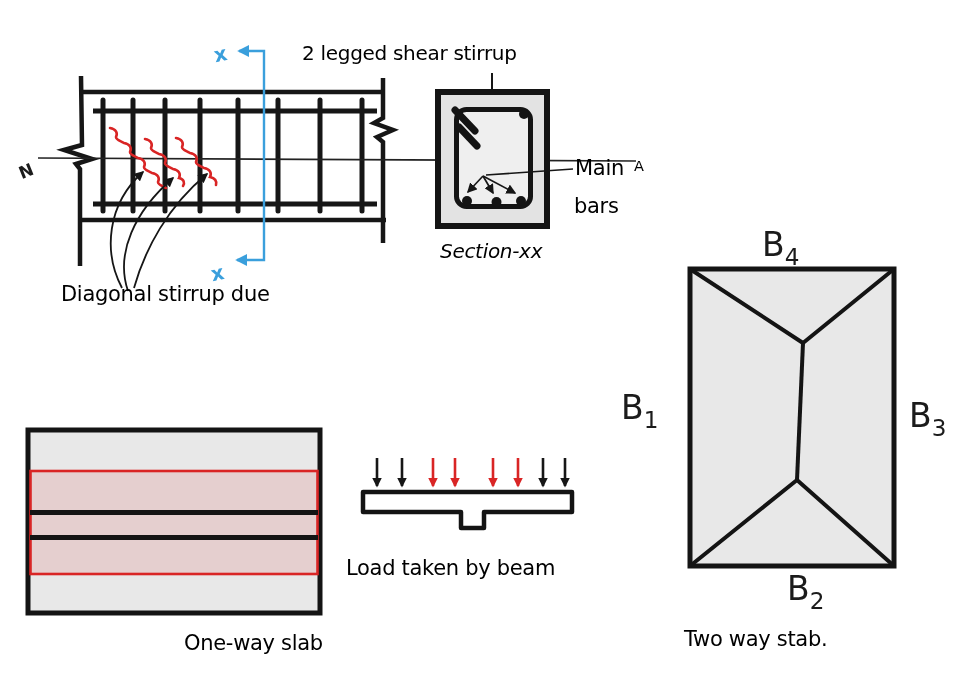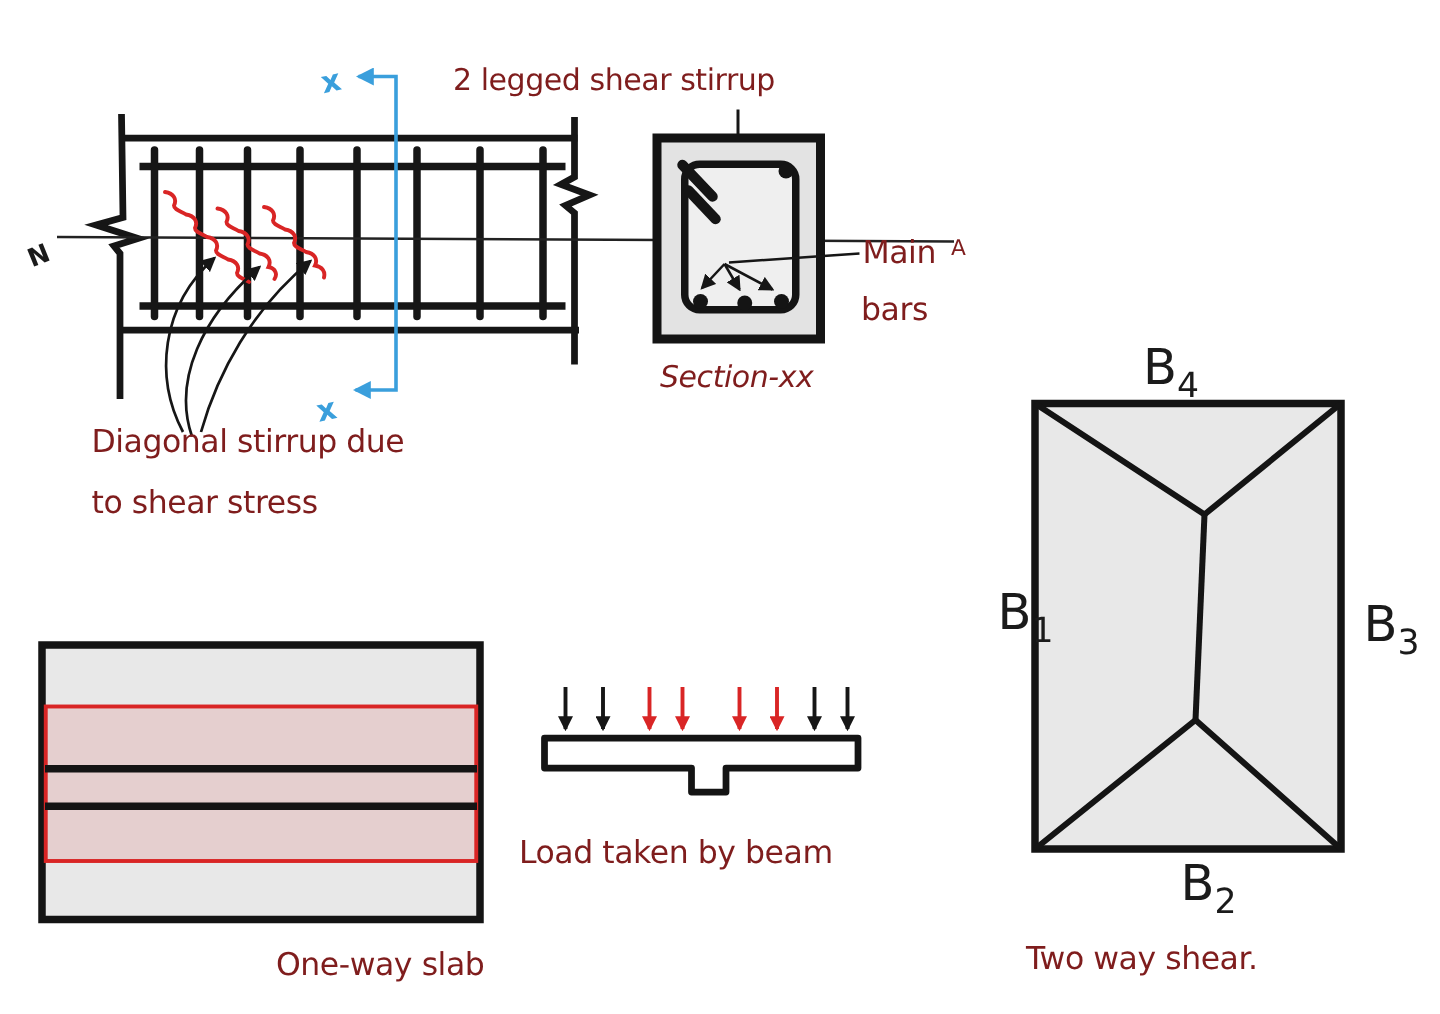--- a/index.html
+++ b/index.html
@@ -1,19 +1,19 @@
 <!DOCTYPE html>
 <html><head>
 <meta charset="utf-8">
 <style>
   html,body{margin:0;padding:0;background:#ffffff;}
   .stage{position:relative;width:960px;height:676px;overflow:hidden;background:#ffffff;
          font-family:"DejaVu Sans","Liberation Sans",sans-serif;color:#1b1b1b;}
   svg{position:absolute;left:0;top:0;}
-  .lbl{position:absolute;white-space:nowrap;font-size:21px;letter-spacing:-0.3px;color:#7f1d1d;}
+  .lbl{position:absolute;white-space:nowrap;font-size:21px;letter-spacing:-0.3px;color:#000000;}
   .lbl.small{font-size:20px;}
   .lbl.tiny{font-size:14.5px;}
   .cutmark{position:absolute;color:#3a9fdc;font-size:20px;font-weight:bold;transform:rotate(-12deg);}
   .axis-n{position:absolute;font-size:17px;font-weight:bold;transform:rotate(-22deg);}
   .blabel{position:absolute;font-size:33px;letter-spacing:0;}
   .blabel .sub{font-size:0.7em;vertical-align:-0.38em;}
 </style>
 </head>
 <body>
 
@@ -133,32 +133,31 @@
 
   <div class="axis-n" style="left:19px;top:161px;">N</div>
   <div class="lbl tiny" style="left:634px;top:158px;">A</div>
 
   <div class="lbl" style="left:575px;top:156px;">Main</div>
   <div class="lbl" style="left:574px;top:194px;">bars</div>
 
   <div class="lbl small" style="left:440px;top:239px;font-style:italic;">Section-xx</div>
 
   <div class="lbl" style="left:61px;top:282px;">Diagonal stirrup due</div>
-  <div class="lbl" style="left:61px;top:323px;">to shear stress</div>
 
   <div class="lbl" style="left:184px;top:631px;">One-way slab</div>
 
   <div class="lbl" style="left:346px;top:556px;">Load taken by beam</div>
 
-  <div class="lbl" style="left:684px;top:627px;">Two way shear.</div>
+  <div class="lbl" style="left:684px;top:627px;">Two way stab.</div>
 
   <div class="blabel" style="left:762px;top:225px;">
     <span>B</span><span class="sub">4</span>
   </div>
-  <div class="blabel" style="left:665px;top:388px;">
+  <div class="blabel" style="left:621px;top:388px;">
     <span>B</span><span class="sub">1</span>
   </div>
   <div class="blabel" style="left:909px;top:396px;">
     <span>B</span><span class="sub">3</span>
   </div>
   <div class="blabel" style="left:787px;top:569px;">
     <span>B</span><span class="sub">2</span>
   </div>
 
 </div>

